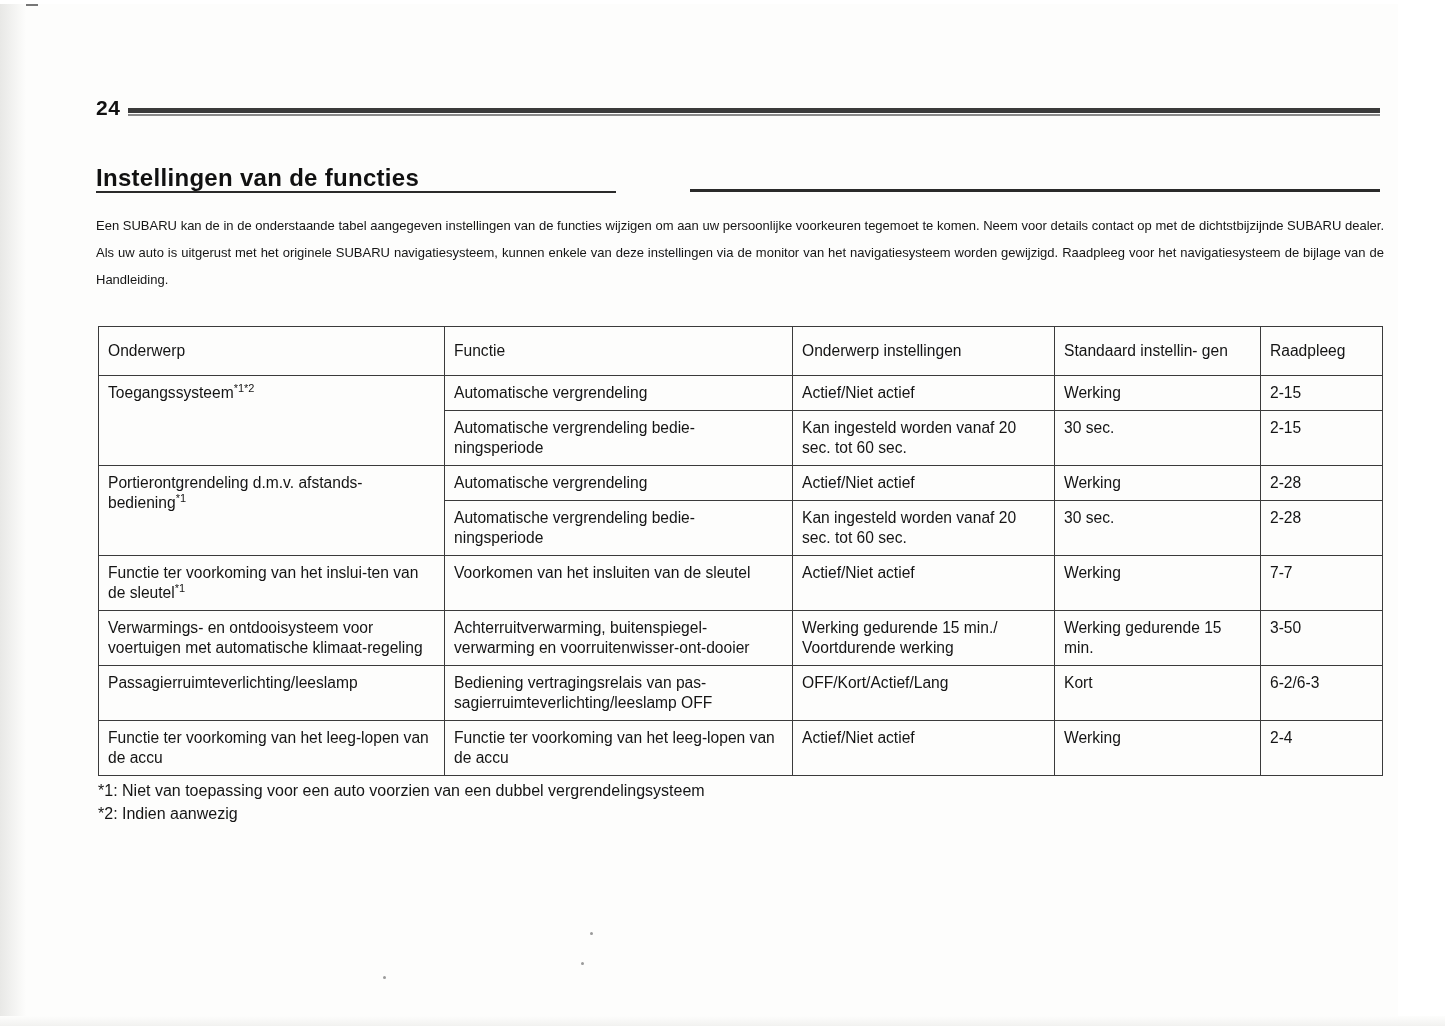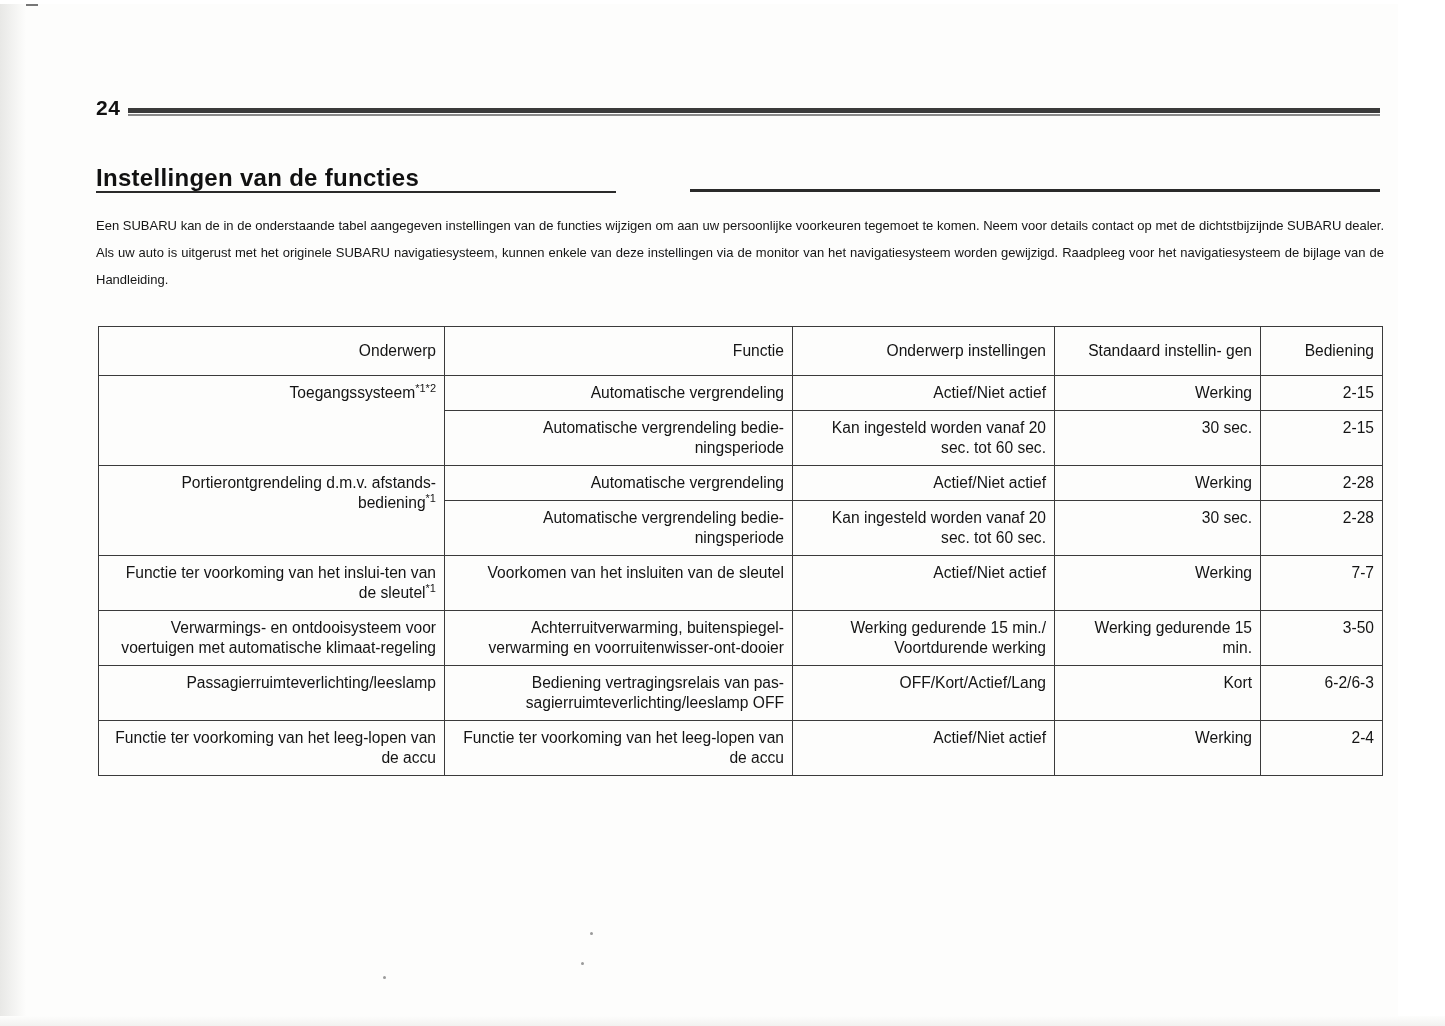--- a/index.html
+++ b/index.html
@@ -99,21 +99,21 @@
     font-size: 15.6px;
     color: #141414;
   }
   table.settings th,
   table.settings td {
     border: 1.3px solid #3b3b3b;
     padding: 7px 8px 7px 9px;
     vertical-align: top;
     line-height: 20px;
     font-weight: normal;
-    text-align: right;
+    text-align: left;
   }
   table.settings thead th {
     height: 36px;
     vertical-align: middle;
     padding-top: 6px;
     padding-bottom: 6px;
   }
   col.c1 { width: 346px; }
   col.c2 { width: 348px; }
   col.c3 { width: 262px; }
@@ -190,21 +190,21 @@
           <col class="c4">
           <col class="c5">
       </colgroup>
       <thead>
         <tr>
           <th>Onderwerp</th>
           <th>Functie</th>
           <th>Onderwerp instellingen</th>
           <th>Standaard instellin-
 gen</th>
-          <th>Bediening</th>
+          <th>Raadpleeg</th>
         </tr>
       </thead>
       <tbody id="table-body">
           <tr>
             <td class="topic" rowspan="2">Toegangssysteem<sup class="ref">*1*2</sup></td>
             <td>Automatische vergrendeling</td>
             <td>Actief/Niet actief</td>
             <td>Werking</td>
             <td>2-15</td>
           </tr>
@@ -254,19 +254,23 @@
             <td class="topic">Functie ter voorkoming van het leeg-lopen van de accu</td>
             <td>Functie ter voorkoming van het leeg-lopen van de accu</td>
             <td>Actief/Niet actief</td>
             <td>Werking</td>
             <td>2-4</td>
           </tr>
         </tbody>
     </table>
   </div>
 
+  <div class="footnotes">
+    <div>*1: Niet van toepassing voor een auto voorzien van een dubbel vergrendelingsysteem</div>
+    <div>*2: Indien aanwezig</div>
+  </div>
 
   <div class="scan-line-left"></div>
   <div class="speck" style="left:590px; top:928px;"></div>
   <div class="speck" style="left:383px; top:972px;"></div>
   <div class="speck" style="left:581px; top:958px;"></div>
 
 </div>
 
 </body></html>

